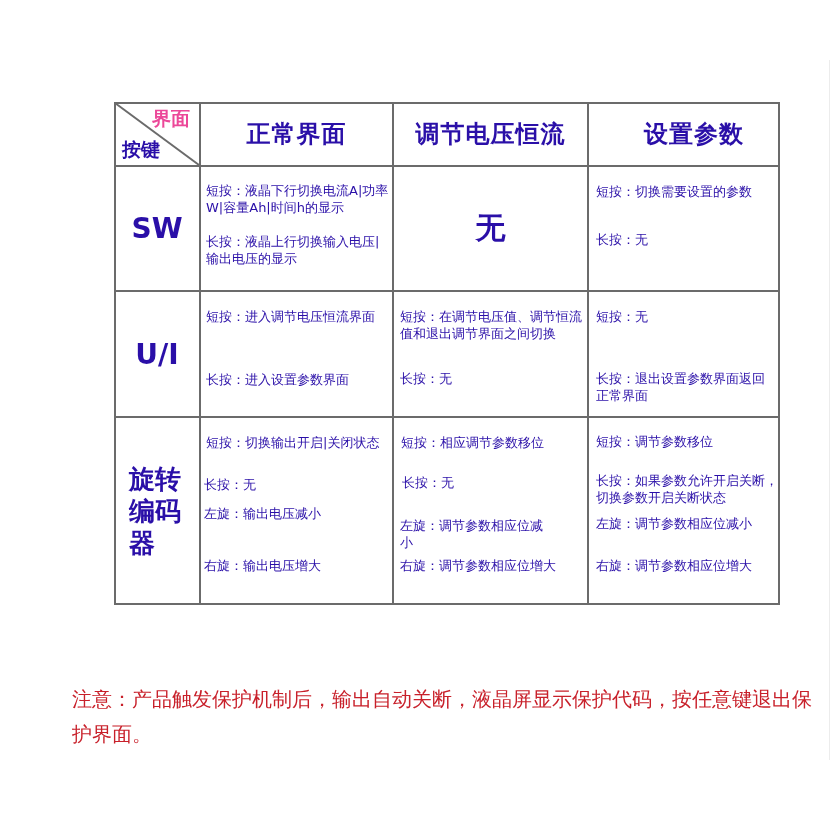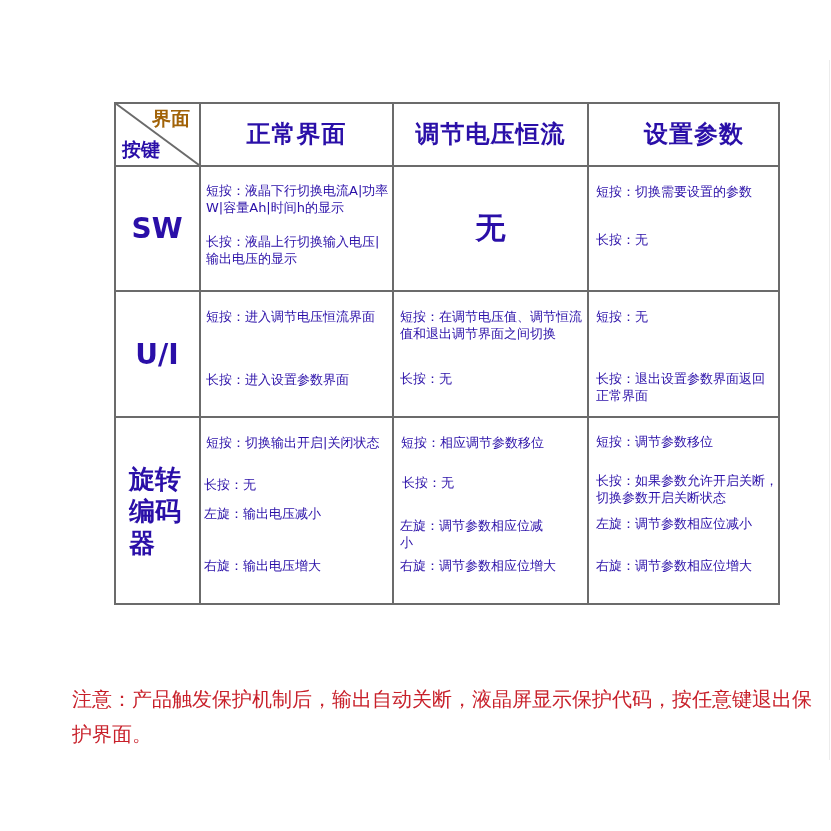--- a/index.html
+++ b/index.html
@@ -11,21 +11,21 @@
   .tbl { position:absolute; left:114px; top:102px; width:666px; height:503px; }
   .cell {
     position:absolute; box-sizing:border-box; background:#fff;
   }
   .vline { position:absolute; top:0; width:2px; height:503px; background:#6b6b6b; }
   .hline { position:absolute; left:0; width:666px; height:2px; background:#6b6b6b; }
   .hdr { font-size:24px; font-weight:bold; color:#2a0fa8; display:flex; align-items:center; justify-content:center; letter-spacing:1px; }
   .rowlabel { font-size:28px; font-weight:bold; color:#2a0fa8; display:flex; align-items:center; justify-content:center; }
   .rowlabel.cn { font-size:26px; line-height:32px; justify-content:flex-start; padding-left:15px; }
   .txt { position:absolute; font-size:13px; line-height:17px; color:#2a0fa8; }
-  .corner-top { position:absolute; left:38px; top:4px; font-size:19px; font-weight:bold; color:#a16207; }
+  .corner-top { position:absolute; left:38px; top:4px; font-size:19px; font-weight:bold; color:#ec4899; }
   .corner-bot { position:absolute; left:8px; top:35px; font-size:19px; font-weight:bold; color:#2a0fa8; }
   .diag { position:absolute; left:0; top:0; }
   .none-big { font-size:30px; font-weight:bold; color:#2a0fa8; display:flex; align-items:center; justify-content:center; }
   .note { position:absolute; left:72px; top:682px; width:750px; font-size:20px; line-height:35px; color:#c8202a; }
 </style>
 </head>
 <body>
 
 <div class="edge-line"></div>
 

